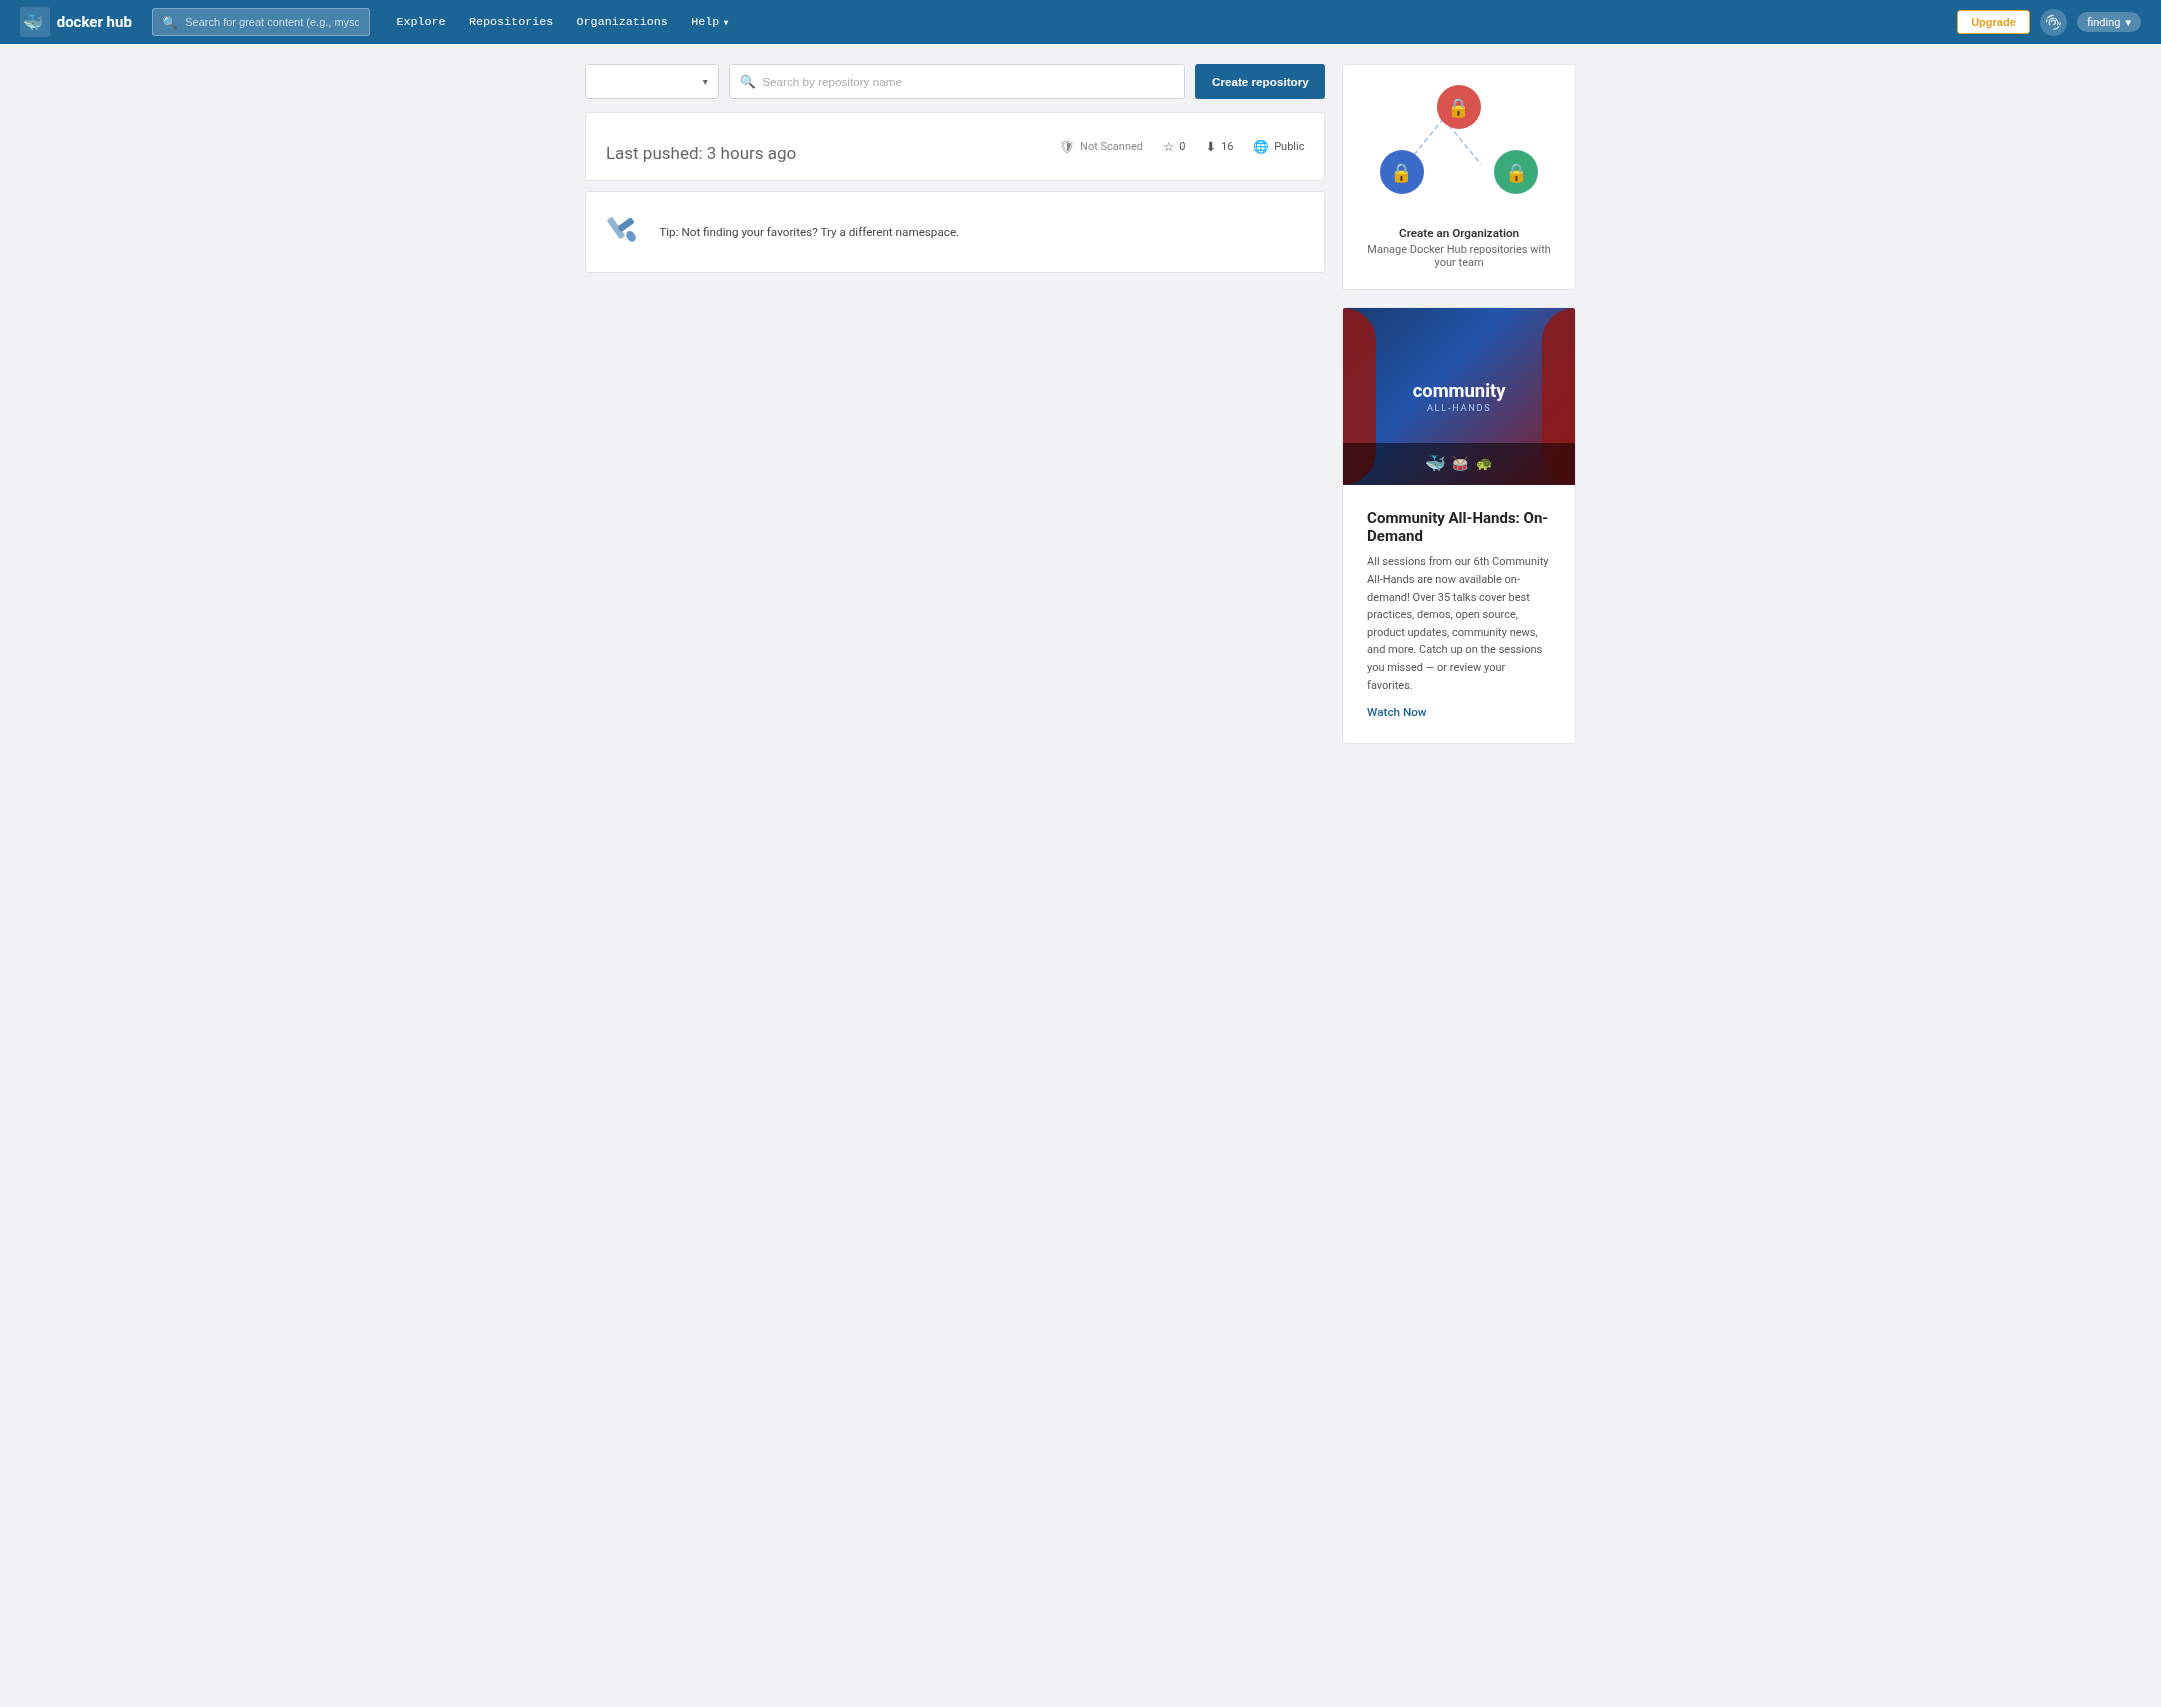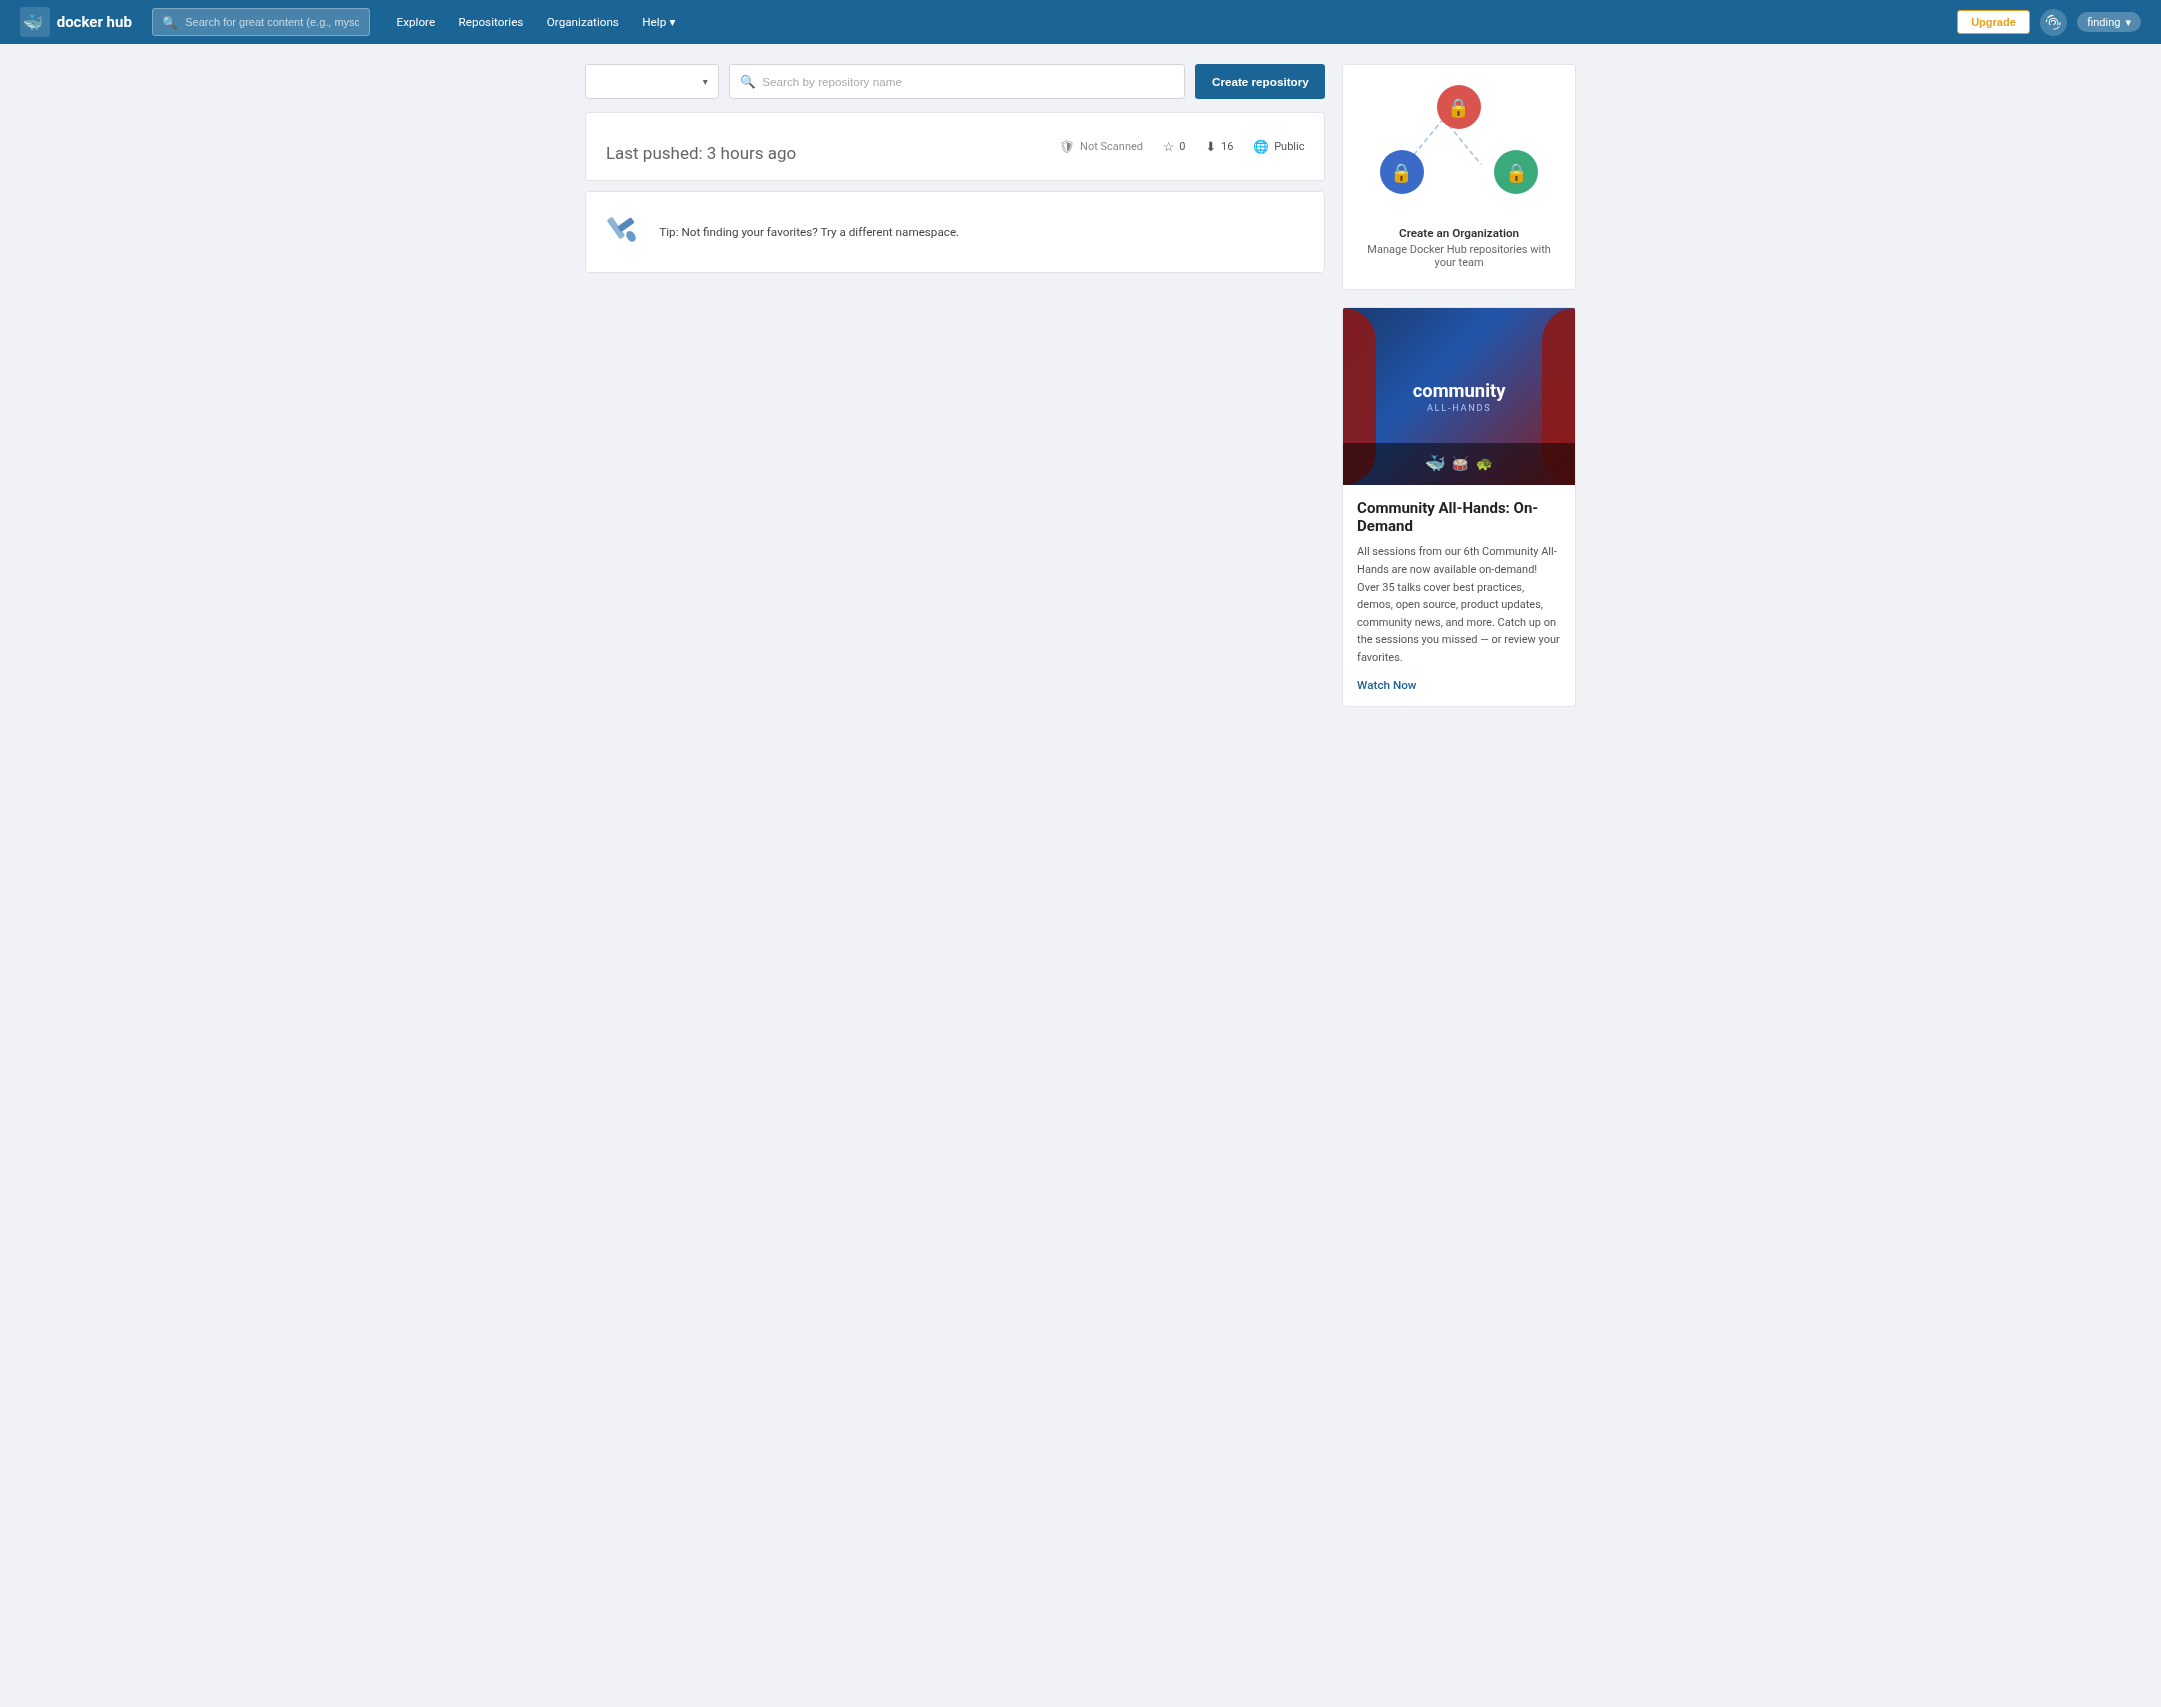--- a/index.html
+++ b/index.html
@@ -47,20 +47,21 @@
       width: 100%;
     }
     .nav-search input::placeholder { color: rgba(255,255,255,0.7); }
     .nav-links {
       display: flex;
       align-items: center;
       gap: 23.4px;
       color: white;
       font-size: 11.7px;
       margin-left: 6.7px;
+      font-family: Liberation Mono, monospace;
     }
     .nav-link {
       color: white;
       text-decoration: none;
       cursor: pointer;
       display: flex;
       align-items: center;
       gap: 3.3px;
     }
     .nav-right {
@@ -332,21 +333,21 @@
     .curtain-left, .curtain-right {
       position: absolute;
       top: 0; bottom: 0;
       width: 33px;
       background: #8b1a1a;
       opacity: 0.9;
     }
     .curtain-left { left: 0; border-radius: 0 33px 33px 0; }
     .curtain-right { right: 0; border-radius: 33px 0 0 33px; }
     .community-body {
-      padding: 14px;
+      padding: 24px;
     }
     .community-title {
       font-size: 15px;
       font-weight: 700;
       color: #222;
       margin-bottom: 8.4px;
     }
     .community-desc {
       font-size: 11px;
       color: #555;

